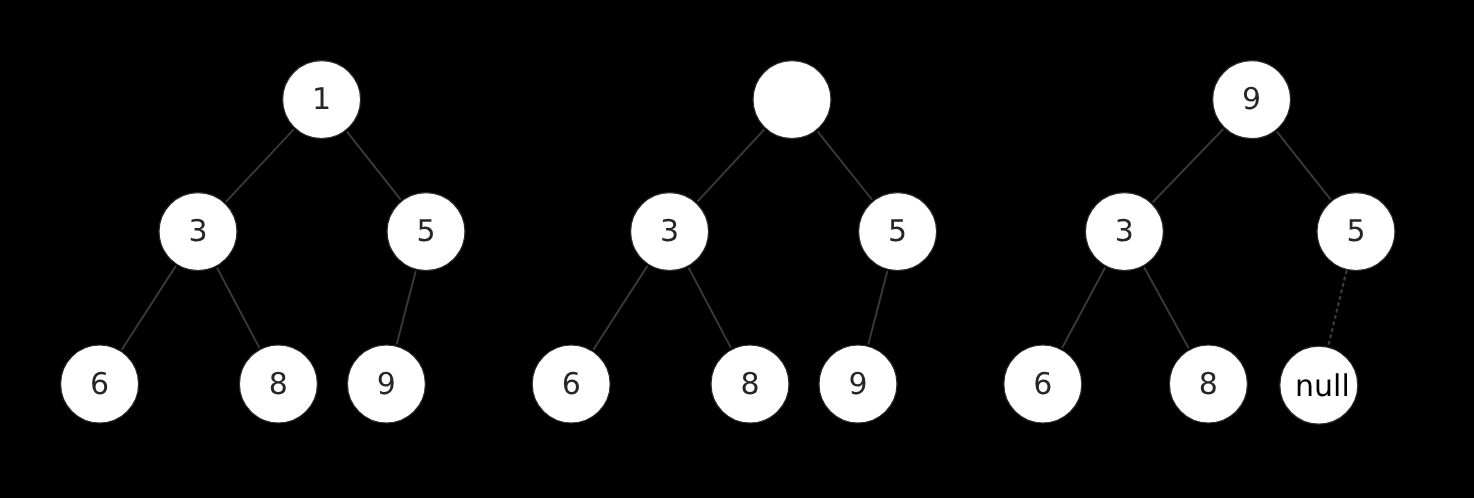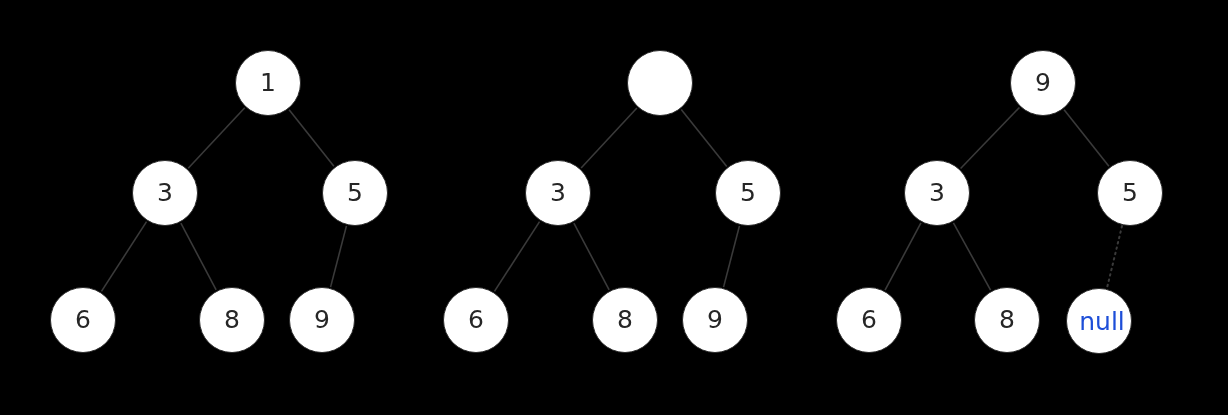--- a/index.html
+++ b/index.html
@@ -139,17 +139,17 @@
         <div class="node" style="left: 1097px; top: 160px; width: 66px; height: 66px; background: rgb(255, 255, 255); border-color: rgb(43, 43, 43);">
           <span class="node-label" style="color: rgb(38, 38, 38);">5</span>
         </div>
         <div class="node" style="left: 836px; top: 287px; width: 66px; height: 66px; background: rgb(255, 255, 255); border-color: rgb(43, 43, 43);">
           <span class="node-label" style="color: rgb(38, 38, 38);">6</span>
         </div>
         <div class="node" style="left: 974px; top: 287px; width: 66px; height: 66px; background: rgb(255, 255, 255); border-color: rgb(43, 43, 43);">
           <span class="node-label" style="color: rgb(38, 38, 38);">8</span>
         </div>
         <div class="node" style="left: 1066px; top: 288px; width: 66px; height: 66px; background: rgb(255, 255, 255); border-color: rgb(43, 43, 43);">
-          <span class="node-label wrap" style="color: #1d4ed8; padding-left: 12px;">null</span>
+          <span class="node-label wrap" style="color: #000000; padding-left: 12px;">null</span>
         </div>
       </div>
     </div>
 </div>
 
 </body></html>

